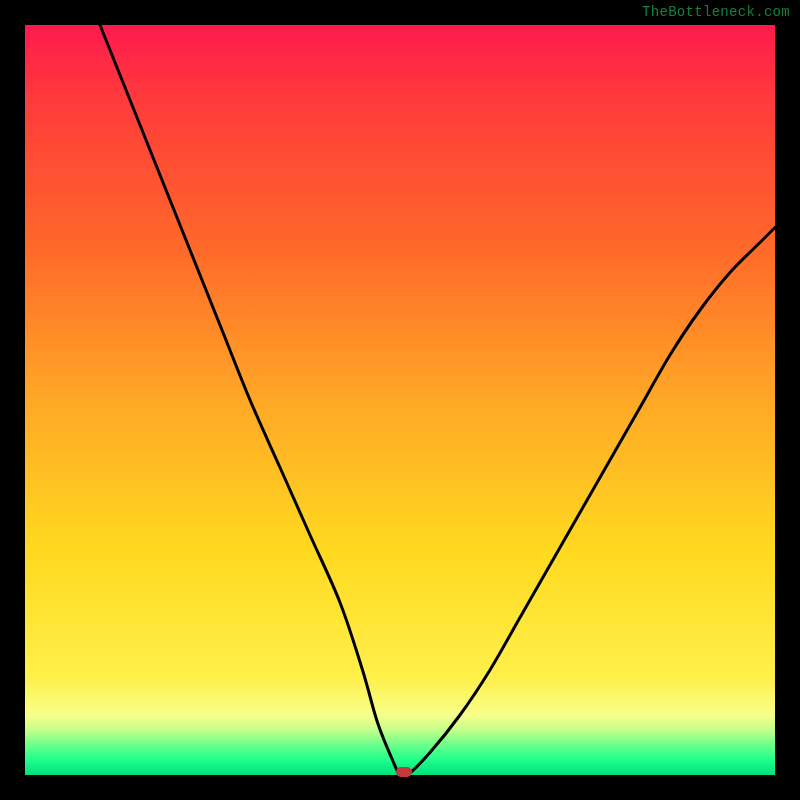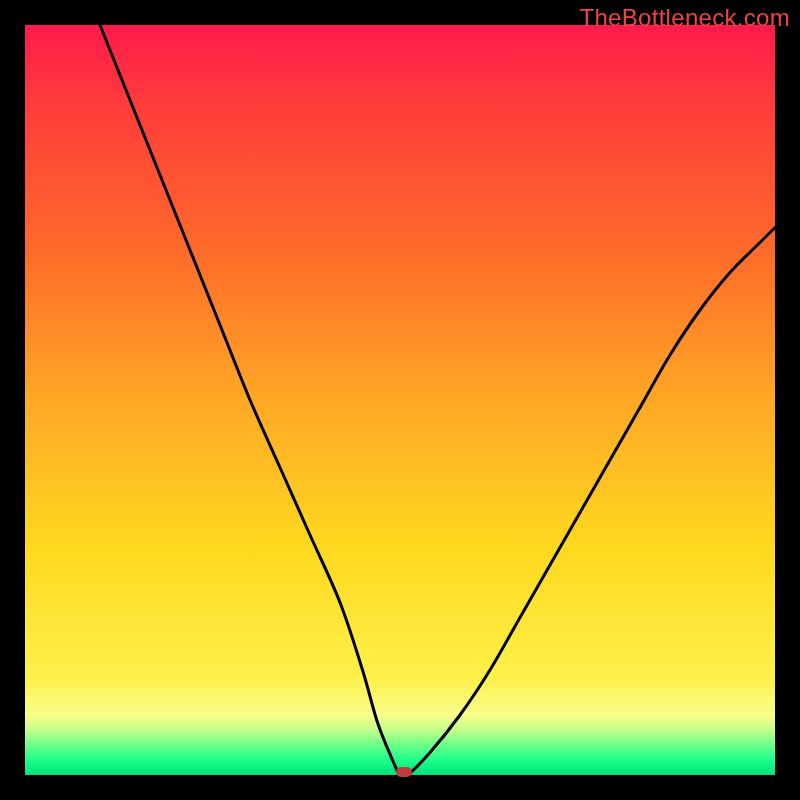--- a/index.html
+++ b/index.html
@@ -44,24 +44,25 @@
     position: absolute;
     width: 16px;
     height: 10px;
     background: #c23b3b;
     border-radius: 5px;
   }
   .watermark {
     position: absolute;
     top: 4px;
     right: 10px;
-    color: #ef4444;
-    font-size: 24px;
+    color: #15803d;
+    font-size: 14px;
     letter-spacing: 0.3px;
     user-select: none;
+    font-family: Liberation Mono, monospace;
   }
   svg.curve {
     position: absolute;
     left: 0;
     top: 0;
     width: 750px;
     height: 750px;
     overflow: visible;
   }
 </style>

